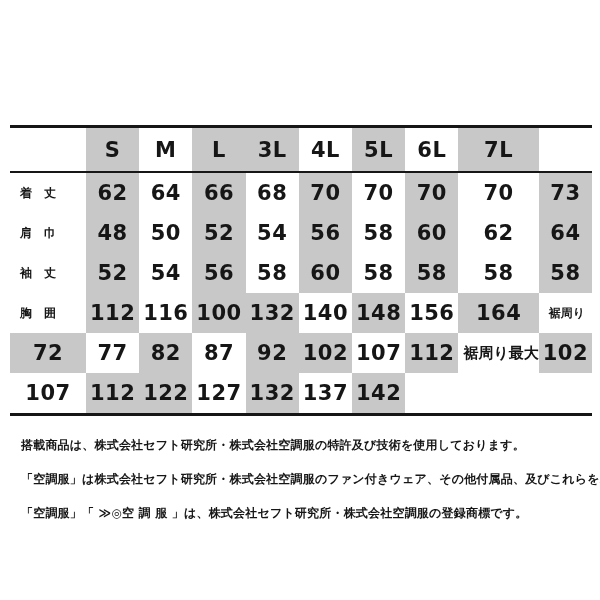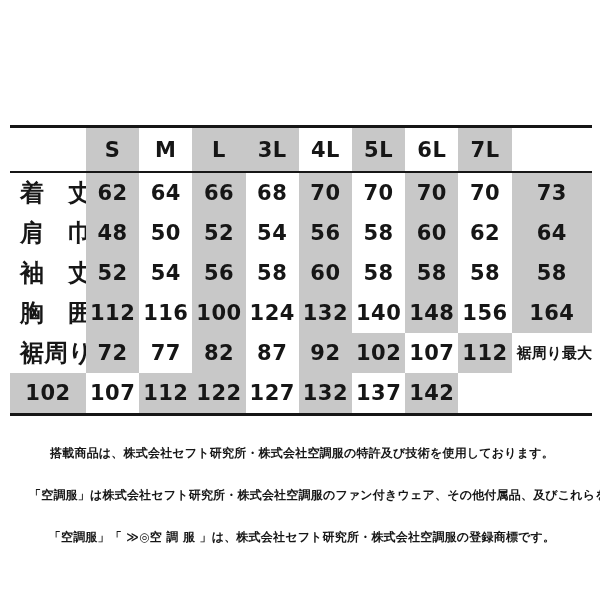--- a/index.html
+++ b/index.html
@@ -38,45 +38,44 @@
     height: 40px;
     font-weight: bold;
     font-size: 21px;
     letter-spacing: 0.5px;
   }
   .hdr { height: 43px; font-size: 21px; }
   .shade { background: #c8c8c8; }
   .label-cell {
     justify-content: flex-start;
     padding-left: 10px;
-    font-size: 24px;
+    font-size: 12px;
     letter-spacing: 0px;
     white-space: nowrap;
   }
   .label-cell.small { font-size: 15px; padding-left: 5px; }
   .header-rule {
     grid-column: 1 / -1;
     height: 2px;
     background: #161616;
   }
   
   .footer {
     position: absolute;
     left: 13px;
     top: 424px;
     width: 578px;
   }
   .footer p {
-    margin: 16px;
+    margin: 8px;
     font-size: 12px;
     font-weight: bold;
     line-height: 26px;
     letter-spacing: 0.2px;
     white-space: nowrap;
-    text-align: center;
   }
 </style>
 </head>
 <body>
 
 <div id="stage">
 
   <div class="table-wrap">
     <div class="rule-thick"></div>
 
@@ -124,21 +123,20 @@
       <div class="cell shade">60</div>
       <div class="cell">58</div>
       <div class="cell shade">58</div>
       <div class="cell">58</div>
       <div class="cell shade">58</div>
 
       <div class="cell label-cell">胸　囲</div>
       <div class="cell shade">112</div>
       <div class="cell">116</div>
       <div class="cell shade">100</div>
-      <div class="cell">124</div>
       <div class="cell shade">132</div>
       <div class="cell">140</div>
       <div class="cell shade">148</div>
       <div class="cell">156</div>
       <div class="cell shade">164</div>
 
       <div class="cell label-cell">裾周り</div>
       <div class="cell shade">72</div>
       <div class="cell">77</div>
       <div class="cell shade">82</div>

